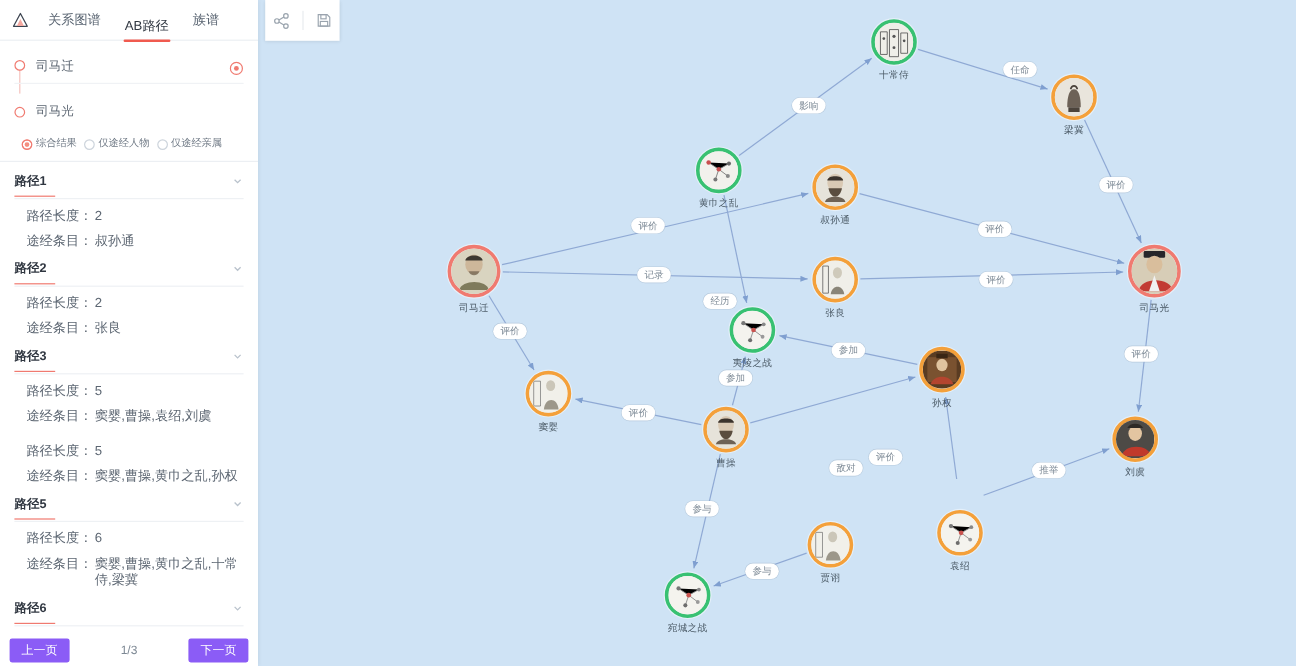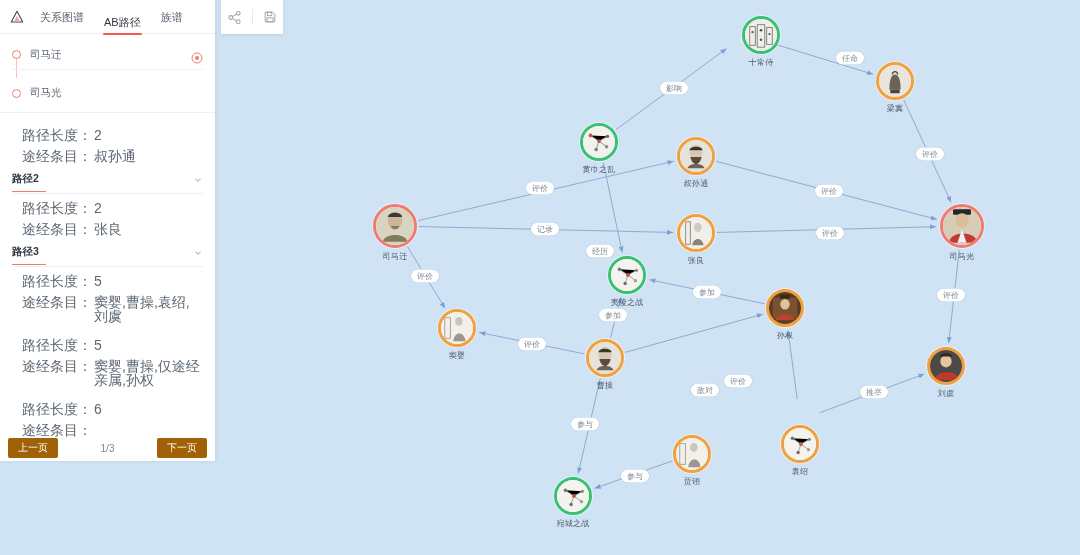--- a/index.html
+++ b/index.html
@@ -47,21 +47,21 @@
     padding: 1px 6px;
     font-size: 8px;
     color: #7d8a96;
     white-space: nowrap;
     box-shadow: 0 0 0 .5px rgba(160,180,200,.5);
   }
 
   
   #left-panel {
     position: absolute; left: 0; top: 0;
-    width: 215px; height: 461px;
+    width: 215px; height: 555px;
     background: #ffffff;
     box-shadow: 1px 0 4px rgba(0,0,0,.08);
     display: flex; flex-direction: column;
     z-index: 5;
   }
   #tabbar {
     height: 34px; display: flex; align-items: center;
     border-bottom: 1px solid #eceff3;
     padding-left: 6px;
     background: #fff;
@@ -141,34 +141,34 @@
     position: relative; padding-bottom: 2px;
   }
   .path-title::after {
     content: ""; position: absolute; left: 0; bottom: -4px;
     width: 34px; height: 1.5px; background: #f07a70;
   }
   .chev { width: 10px; height: 10px; color: #b9c2cc; }
   .path-row {
     display: flex; align-items: flex-start;
     padding: 7px 0 0 10px;
-    font-size: 14px; color: #5c6672;
+    font-size: 11px; color: #5c6672;
     line-height: 14px;
   }
   .path-row .k { flex: 0 0 auto; white-space: nowrap; }
   .path-row .v { flex: 1 1 auto; padding-left: 2px; word-break: break-all; }
 
   #pager {
     flex: 0 0 auto; height: 24px;
     display: flex; align-items: center; justify-content: space-between;
     padding: 0 8px 2px 8px;
     background: #fff;
   }
   .pg-btn {
-    background: #a16207; color: #fff;
+    background: #8b5cf6; color: #fff;
     font-size: 10px; border: none; border-radius: 2px;
     padding: 3px 10px; cursor: pointer;
     font-family: inherit;
   }
   #page-indicator { font-size: 10px; color: #7d8894; }
 
   
   #toolbar {
     position: absolute; left: 221px; top: 0;
     width: 62px; height: 34px;
@@ -210,21 +210,21 @@
           <line x1="584.4185724804114" y1="353.8280890162996" x2="479.54156347383514" y2="332.5692358392909" marker-end="url(#arrow)"></line>
           <line x1="959.2748818121424" y1="249.8447841437537" x2="948.6115715966969" y2="343.14874852890273" marker-end="url(#arrow)"></line>
           <line x1="625.2338761022288" y1="352.379478860492" x2="762.8390880785114" y2="314.15580886708017" marker-end="url(#arrow)"></line>
           <line x1="797.212389380531" y1="399.1858407079646" x2="788.0530973451328" y2="330.79646017699116" marker-end="url(#arrow)"></line>
           <line x1="819.695976633391" y1="412.7151867246362" x2="924.4282160681909" y2="373.9786050158746" marker-end="url(#arrow)"></line>
           <line x1="672.1972029947593" y1="460.98922247243786" x2="594.6887776724064" y2="488.34513729209186" marker-end="url(#arrow)"></line>
           <line x1="600.256299877616" y1="378.4572067777811" x2="578.1954810864206" y2="473.59448781481115" marker-end="url(#arrow)"></line>
         </g>
     </svg>
     <div id="node-layer">
-        <div class="node" style="left: 745px; top: 35px; margin-left: 16px;">
+        <div class="node" style="left: 745px; top: 35px;">
           <div class="node-ring green">
             <svg class="node-art" viewBox="0 0 34 34">
               <rect width="34" height="34" fill="#efeee8"></rect>
               <g stroke="#4b4b4b" stroke-width=".7" fill="none">
                 <path d="M5 8h6v20H5z"></path>
                 <path d="M13 6h8v24h-8z"></path>
                 <path d="M23 9h6v18h-6z"></path>
               </g>
               <g fill="#555">
                 <circle cx="8" cy="14" r="1.2"></circle>
@@ -498,24 +498,44 @@
             <circle cx="6" cy="6" r="2" fill="#f07a70"></circle>
           </svg>
         </span>
       </div>
 
       <div class="endpoint-row">
         <span class="dot-o"></span>
         <span class="endpoint-text">司马光</span>
       </div>
 
+      <div id="radio-row">
+        <div class="radio-item checked">
+          <span class="radio-mark"></span>
+          <span class="radio-label">综合结果</span>
+        </div>
+        <div class="radio-item">
+          <span class="radio-mark"></span>
+          <span class="radio-label">仅途经人物</span>
+        </div>
+        <div class="radio-item">
+          <span class="radio-mark"></span>
+          <span class="radio-label">仅途经亲属</span>
+        </div>
+      </div>
     </div>
 
     <div id="path-list">
         <div class="path-block">
+          <div class="path-head">
+            <span class="path-title">路径1</span>
+            <span><svg class="chev" viewBox="0 0 12 12" fill="none" stroke="currentColor" stroke-width="1.3">
+                <path d="M3 4.5 L6 7.5 L9 4.5"></path>
+              </svg></span>
+          </div>
           <div class="path-row">
             <span class="k">路径长度：</span>
             <span class="v">2</span>
           </div>
           <div class="path-row">
             <span class="k">途经条目：</span>
             <span class="v">叔孙通</span>
           </div>
         </div>
         <div class="path-block">
@@ -550,30 +570,37 @@
             <span class="v">窦婴,曹操,袁绍,刘虞</span>
           </div>
         </div>
         <div class="path-block">
           <div class="path-row">
             <span class="k">路径长度：</span>
             <span class="v">5</span>
           </div>
           <div class="path-row">
             <span class="k">途经条目：</span>
-            <span class="v">窦婴,曹操,仅途经亲属,孙权</span>
+            <span class="v">窦婴,曹操,黄巾之乱,孙权</span>
           </div>
         </div>
         <div class="path-block">
+          <div class="path-head">
+            <span class="path-title">路径5</span>
+            <span><svg class="chev" viewBox="0 0 12 12" fill="none" stroke="currentColor" stroke-width="1.3">
+                <path d="M3 4.5 L6 7.5 L9 4.5"></path>
+              </svg></span>
+          </div>
           <div class="path-row">
             <span class="k">路径长度：</span>
             <span class="v">6</span>
           </div>
           <div class="path-row">
             <span class="k">途经条目：</span>
+            <span class="v">窦婴,曹操,黄巾之乱,十常侍,梁冀</span>
           </div>
         </div>
         <div class="path-block">
           <div class="path-head">
             <span class="path-title">路径6</span>
             <span><svg class="chev" viewBox="0 0 12 12" fill="none" stroke="currentColor" stroke-width="1.3">
                 <path d="M3 4.5 L6 7.5 L9 4.5"></path>
               </svg></span>
           </div>
         </div>

